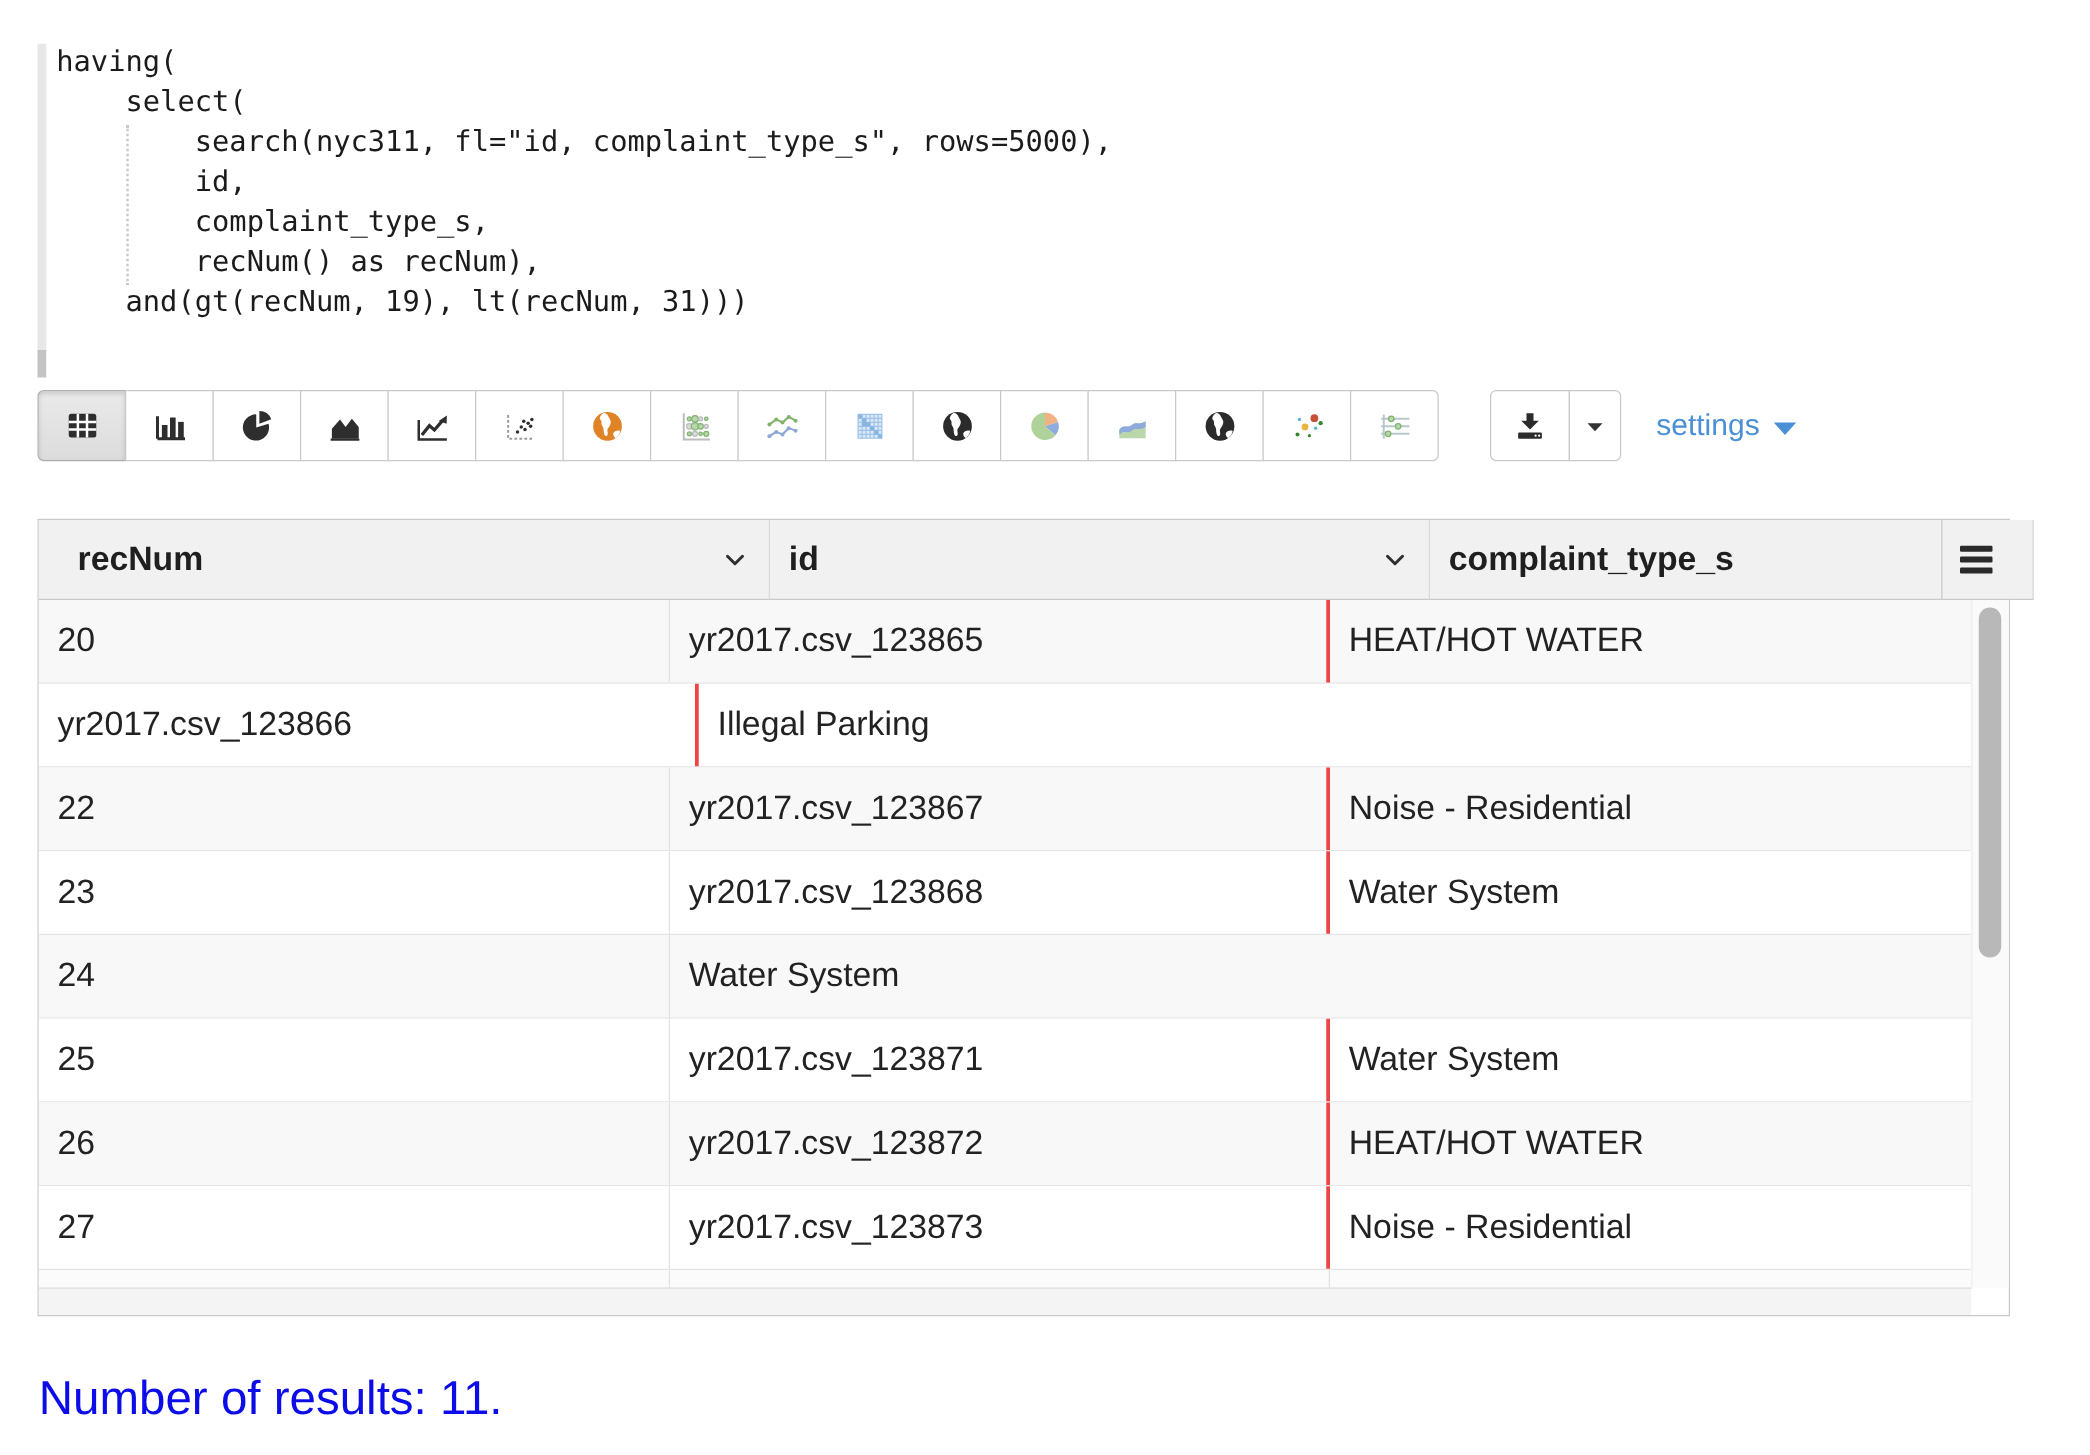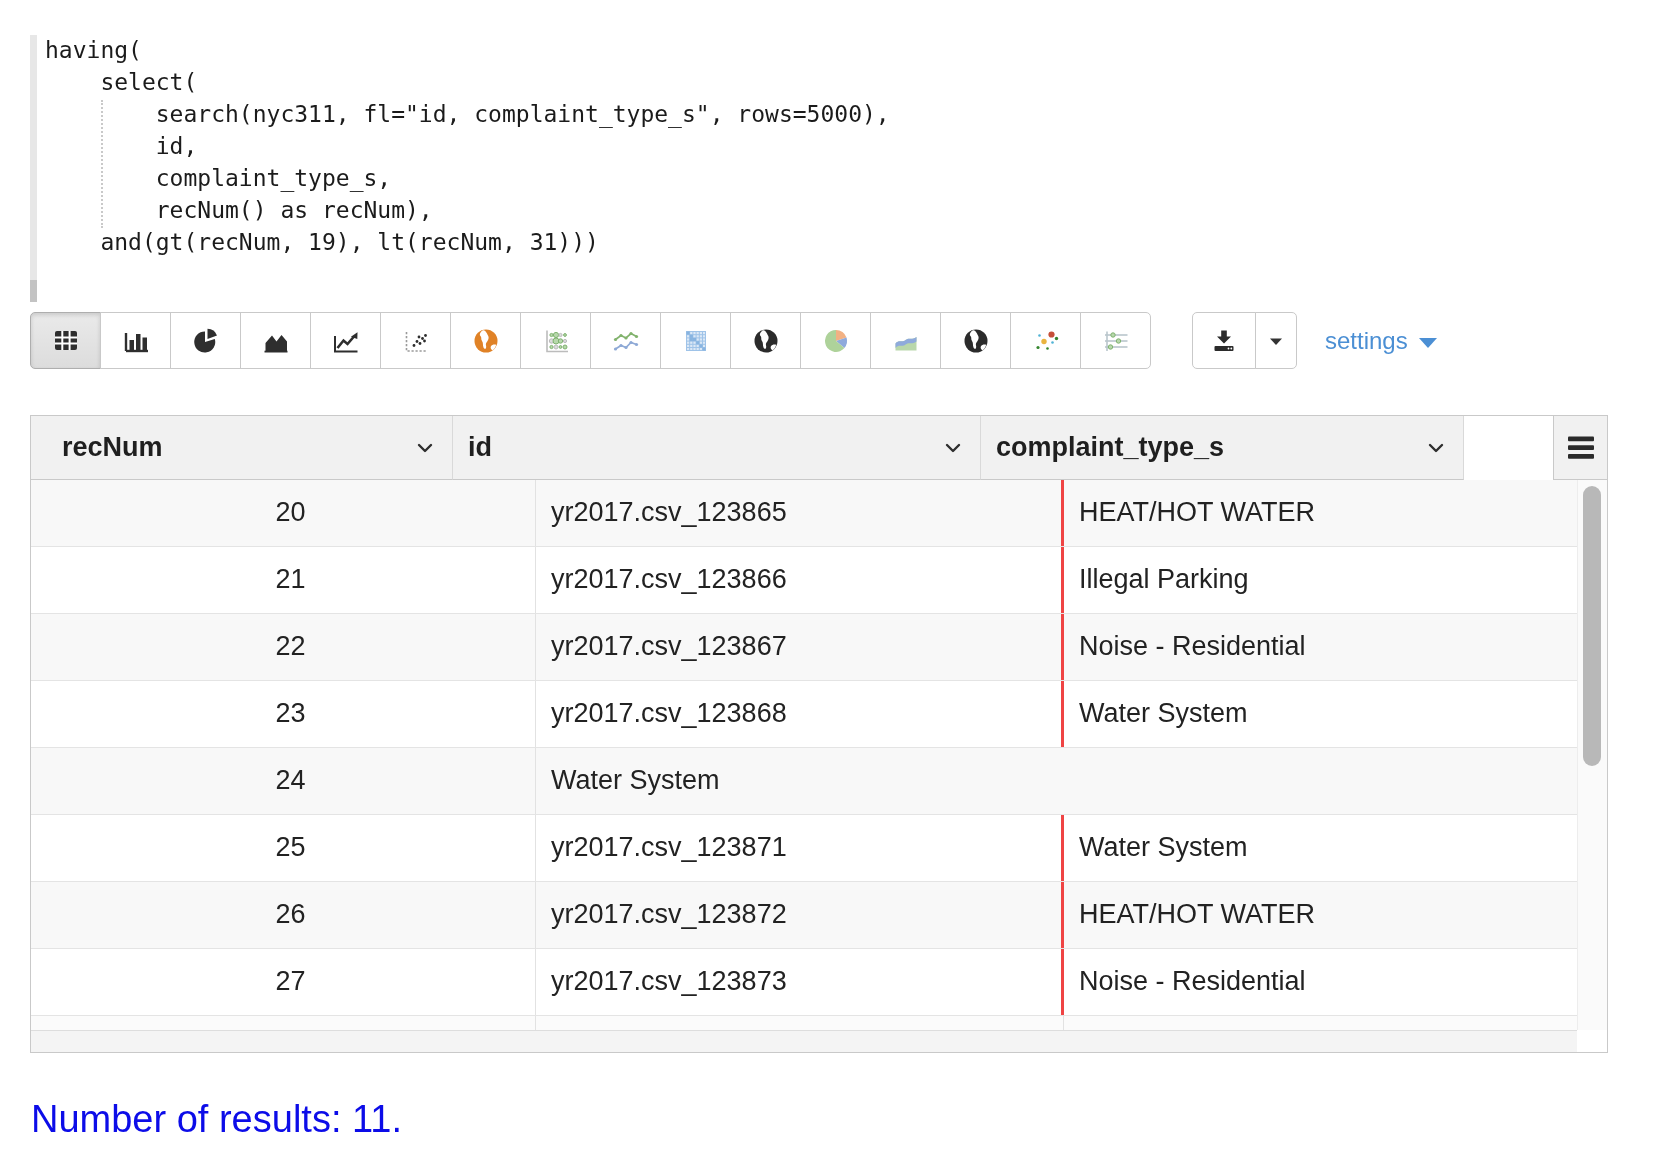--- a/index.html
+++ b/index.html
@@ -30,33 +30,33 @@
   .settings-caret{width:0;height:0;border-left:9px solid transparent;border-right:9px solid transparent;
           border-top:10px solid #4b8fd4;margin-top:4px;}
 
   
   .result-table{position:absolute;left:30px;top:415px;width:1578px;height:638px;border:1px solid #c9c9c9;
           box-sizing:border-box;background:#fff;}
   .thead{position:absolute;left:0;top:0;display:flex;}
   .th{box-sizing:border-box;background:#f1f1f1;border-right:1px solid #d9d9d9;border-bottom:1px solid #c9c9c9;
       position:relative;font-weight:bold;font-size:27px;color:#1f1f1f;line-height:62px;height:64px;
       padding-left:15px;cursor:pointer;}
-  .th-recnum{width:422px;padding-left:31px;}
+  .th-recnum{width:585px;padding-left:31px;}
   .th-id{width:528px;}
   .th-complaint{width:483px;}
   .chev{position:absolute;right:16px;top:50%;transform:translateY(-50%);line-height:0;cursor:pointer;}
   .menu-cell{position:absolute;top:0;right:0;width:54px;height:64px;box-sizing:border-box;background:#f1f1f1;
       border-left:1px solid #c9c9c9;border-bottom:1px solid #c9c9c9;display:flex;align-items:center;
       justify-content:center;cursor:pointer;}
   .tbody{position:absolute;left:0;top:64px;width:1546px;}
   .trow{display:flex;height:67px;box-sizing:border-box;border-bottom:1px solid #e4e4e4;background:#fff;}
   .trow:nth-child(odd){background:#f8f8f8;}
   .td{box-sizing:border-box;font-size:27px;color:#222;line-height:65px;padding-left:15px;overflow:hidden;
       white-space:nowrap;}
-  .td-recnum{width:505px;border-right:1px solid #e2e2e2;text-align:center;}
+  .td-recnum{width:505px;border-right:1px solid #e2e2e2;}
   .td-id{width:528px;border-right:3px solid #ef4444;}
   .td-complaint{flex:1;}
   .partial-row{position:absolute;left:0;top:600px;width:1546px;height:14px;background:#fbfbfb;}
   .pcol{position:absolute;top:0;width:1px;height:14px;background:#e2e2e2;}
   .hscroll{position:absolute;left:0;top:614px;width:1546px;height:22px;background:#f4f4f4;
       border-top:1px solid #ddd;box-sizing:border-box;}
   .vscroll{position:absolute;top:64px;right:0;width:30px;height:550px;background:#fafafa;
       border-left:1px solid #ededed;box-sizing:border-box;}
   .vthumb{position:absolute;left:5px;top:6px;width:18px;height:280px;background:#b8b8b8;border-radius:9px;}
 
@@ -317,21 +317,20 @@
       </svg>
     </div>
 
     <div class="tbody">
       <div class="trow">
         <div class="td td-recnum">20</div>
         <div class="td td-id">yr2017.csv_123865</div>
         <div class="td td-complaint">HEAT/HOT WATER</div>
       </div>
       <div class="trow">
-        <div class="td td-recnum">21</div>
         <div class="td td-id">yr2017.csv_123866</div>
         <div class="td td-complaint">Illegal Parking</div>
       </div>
       <div class="trow">
         <div class="td td-recnum">22</div>
         <div class="td td-id">yr2017.csv_123867</div>
         <div class="td td-complaint">Noise - Residential</div>
       </div>
       <div class="trow">
         <div class="td td-recnum">23</div>

